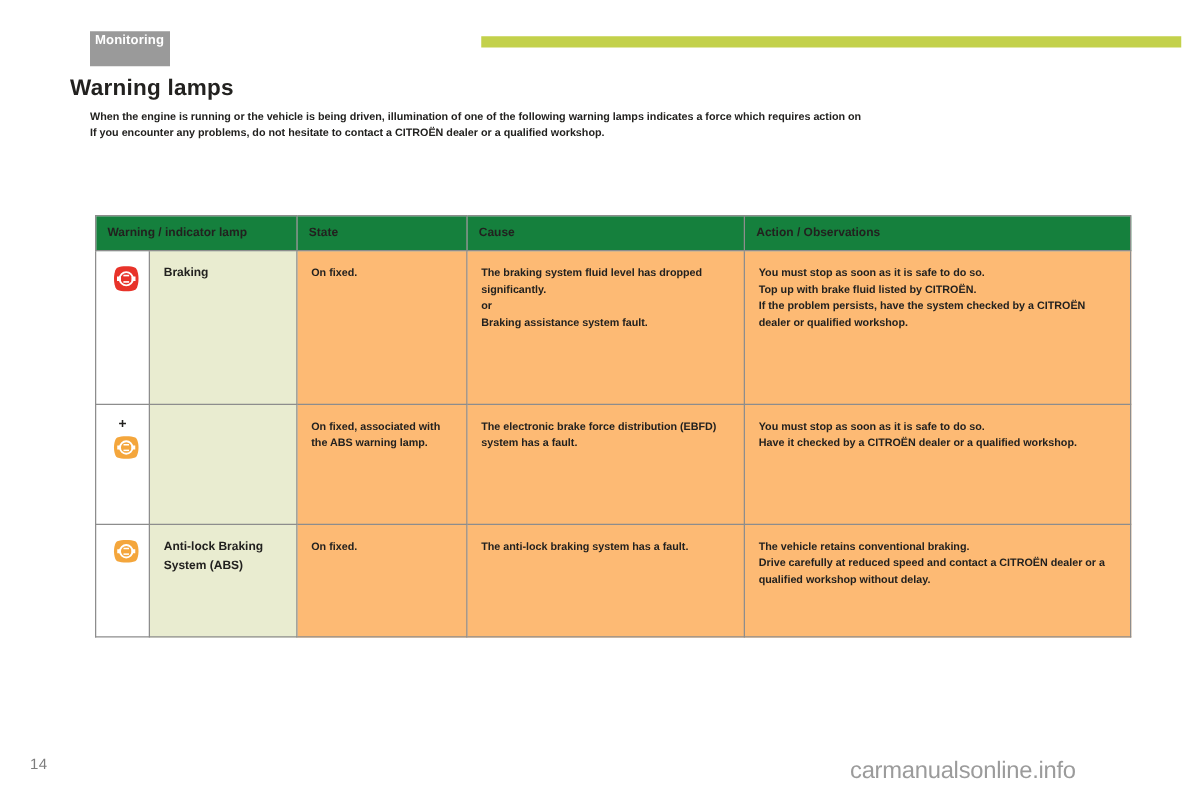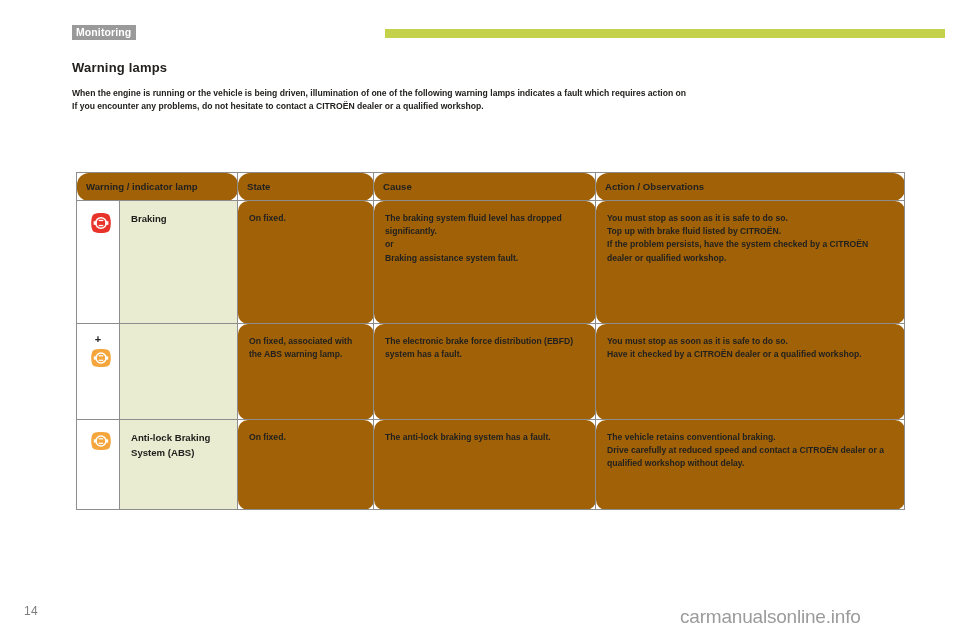--- a/index.html
+++ b/index.html
@@ -21,21 +21,21 @@
     position: absolute;
     left: 0;
     top: 0;
     width: 960px;
     height: 47px;
   }
   .section-tab {
     position: absolute;
     left: 72px;
     top: 25px;
-    height: 15px;
+    height: 28px;
     line-height: 15px;
     font-size: 10.5px;
     font-weight: bold;
     color: #ffffff;
     background: #9a9a9a;
     padding: 0 5px 0 4px;
     letter-spacing: 0.1px;
     white-space: nowrap;
   }
   .green-rule {
@@ -49,23 +49,23 @@
 
   
   .content {
     position: absolute;
     left: 0;
     top: 0;
     width: 960px;
   }
   .page-title {
     position: absolute;
-    left: 72px;
+    left: 56px;
     top: 60px;
-    font-size: 13px;
+    font-size: 18px;
     font-weight: bold;
     letter-spacing: 0.2px;
     color: #22211f;
     white-space: nowrap;
   }
   .intro {
     position: absolute;
     left: 72px;
     top: 87px;
     width: 840px;
@@ -87,29 +87,28 @@
     border-collapse: collapse;
     table-layout: fixed;
   }
   .lamp-table th,
   .lamp-table td {
     border: 1px solid #8d8d8d;
     vertical-align: top;
     padding: 11px;
   }
   .lamp-table thead th {
-    background: #a16207;
+    background: #15803d;
     height: 27px;
     font-size: 9.6px;
     font-weight: bold;
     text-align: left;
     color: #22211f;
     padding: 0 0 0 9px;
     vertical-align: middle;
-    border-radius: 12px;
   }
   col.c-icon  { width: 43px; }
   col.c-name  { width: 118px; }
   col.c-state { width: 136px; }
   col.c-cause { width: 222px; }
   col.c-act   { width: 309px; }
 
   .cell-icon {
     background: #ffffff;
     text-align: center;
@@ -117,27 +116,26 @@
   }
   .cell-name {
     background: #e9ecd0;
     font-size: 9.6px;
     font-weight: bold;
     line-height: 14.5px;
     color: #22211f;
     padding: 9px 6px 8px 9px;
   }
   .cell-text {
-    background: #a16207;
+    background: #fdba74;
     font-size: 8.6px;
     font-weight: bold;
     line-height: 13.2px;
     color: #22211f;
     padding: 9px 8px 8px 9px;
-    border-radius: 10px;
   }
   .cell-text p { margin: 0; }
 
   .row-1 .cell-icon,
   .row-1 .cell-name,
   .row-1 .cell-text { height: 100px; }
   .row-2 .cell-icon,
   .row-2 .cell-name,
   .row-2 .cell-text { height: 73px; }
   .row-3 .cell-icon,
@@ -184,21 +182,21 @@
 
 <div class="top-band">
   <div class="section-tab">Monitoring</div>
   <div class="green-rule"></div>
 </div>
 
 <div class="content">
   <div class="page-title">Warning lamps</div>
 
   <div class="intro">
-    <p>When the engine is running or the vehicle is being driven, illumination of one of the following warning lamps indicates a fault which requires action on</p>
+    <p>When the engine is running or the vehicle is being driven, illumination of one of the following warning lamps indicates a force which requires action on</p>
     <p>If you encounter any problems, do not hesitate to contact a CITROËN dealer or a qualified workshop.</p>
   </div>
 
   <table class="lamp-table">
     <colgroup>
       <col class="c-icon">
         <col class="c-name">
         <col class="c-state">
         <col class="c-cause">
         <col class="c-act">

